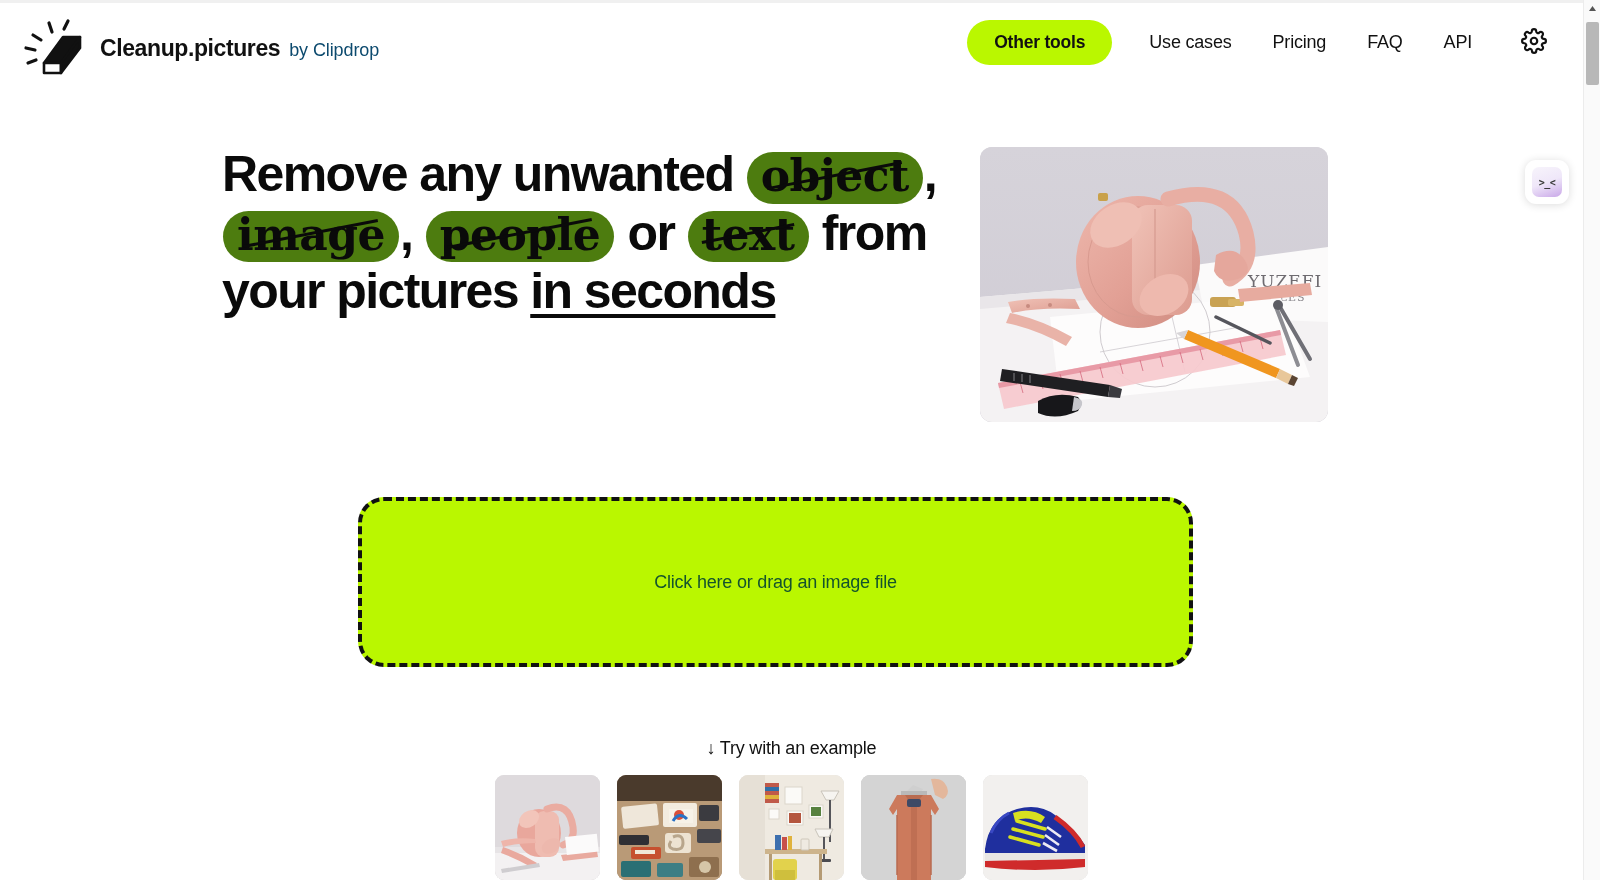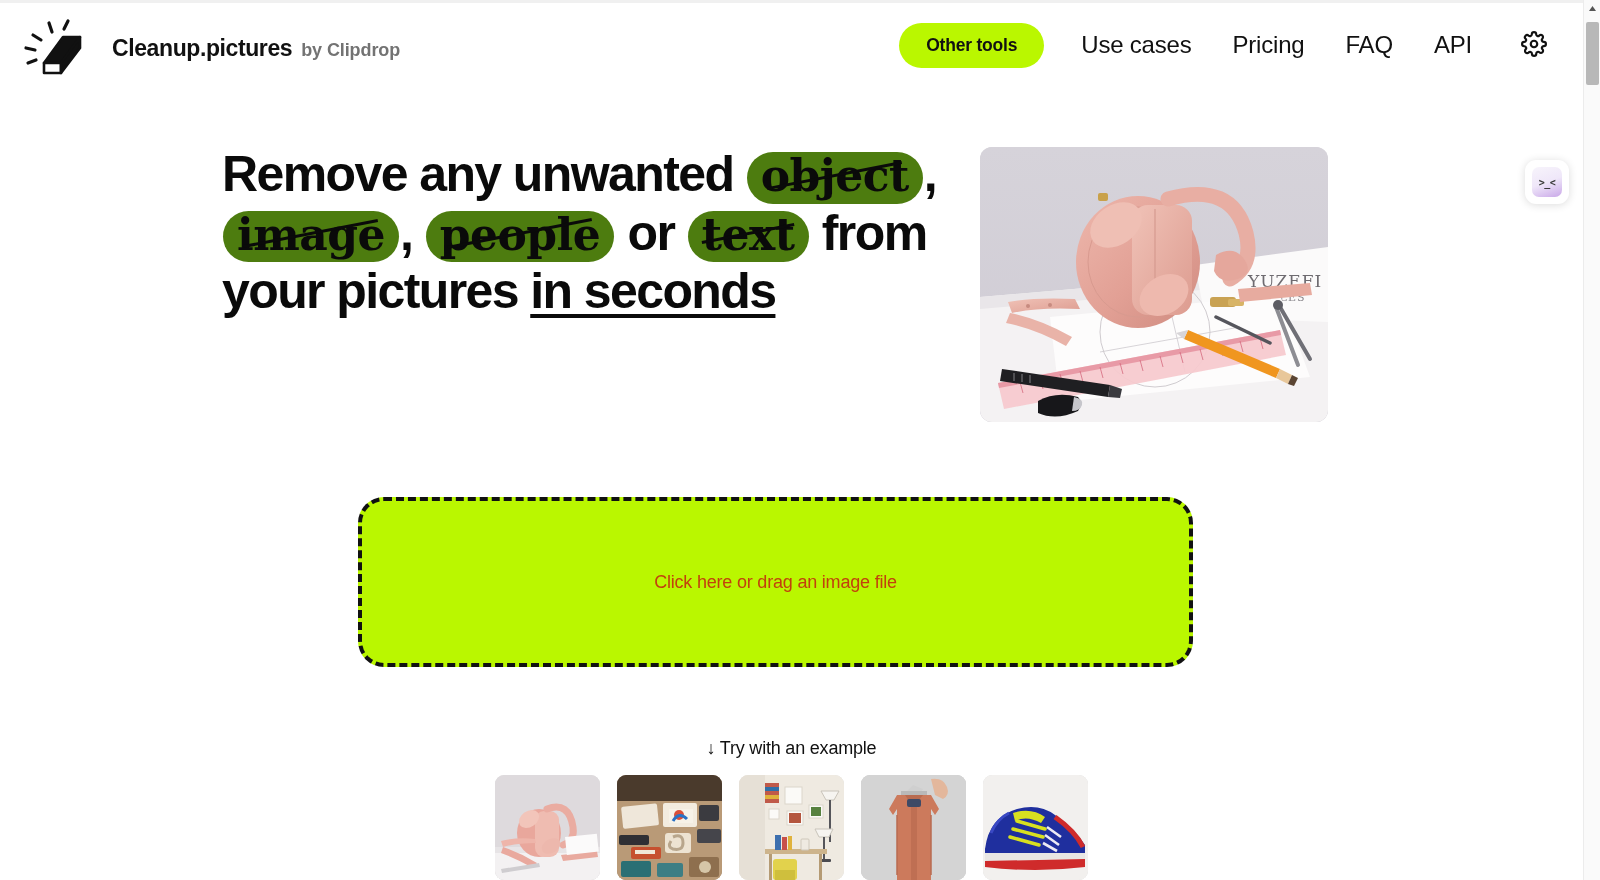--- a/index.html
+++ b/index.html
@@ -28,46 +28,46 @@
     width: 1583px;
     height: 95px;
     display: flex;
     align-items: center;
   }
   #brand {
     position: absolute;
     left: 22px; top: 18px;
     display: flex;
     align-items: center;
-    gap: 28px;
+    gap: 16px;
   }
   #brand-logo { width: 62px; height: 60px; display: block; }
   .brand-text { display: flex; align-items: baseline; gap: 9px; }
   #brand-name {
     font-size: 23px;
     font-weight: 700;
     letter-spacing: -0.4px;
     color: #111;
   }
   #brand-by {
     font-size: 18px;
-    font-weight: 700;
-    color: #737373;
+    font-weight: 400;
+    color: #0c4a6e;
     letter-spacing: -0.1px;
   }
 
   #nav {
     position: absolute;
     right: 32px; top: 20px;
     display: flex;
     align-items: center;
     gap: 1px;
   }
   .nav-link {
-    font-size: 24px;
+    font-size: 18px;
     font-weight: 500;
     color: #111;
     text-decoration: none;
     padding: 11px 20px;
     letter-spacing: -0.2px;
     white-space: nowrap;
     cursor: pointer;
   }
   .nav-pill {
     background: #baf700;
@@ -157,21 +157,21 @@
     border: 4px dashed #111111;
     border-radius: 26px;
     display: flex;
     align-items: center;
     justify-content: center;
     cursor: pointer;
   }
   #dropzone-label {
     font-size: 18px;
     font-weight: 500;
-    color: #c2410c;
+    color: #14532d;
     letter-spacing: -0.2px;
   }
 
   
   #examples {
     position: absolute;
     left: 0; top: 738px;
     width: 1583px;
     display: flex;
     flex-direction: column;

